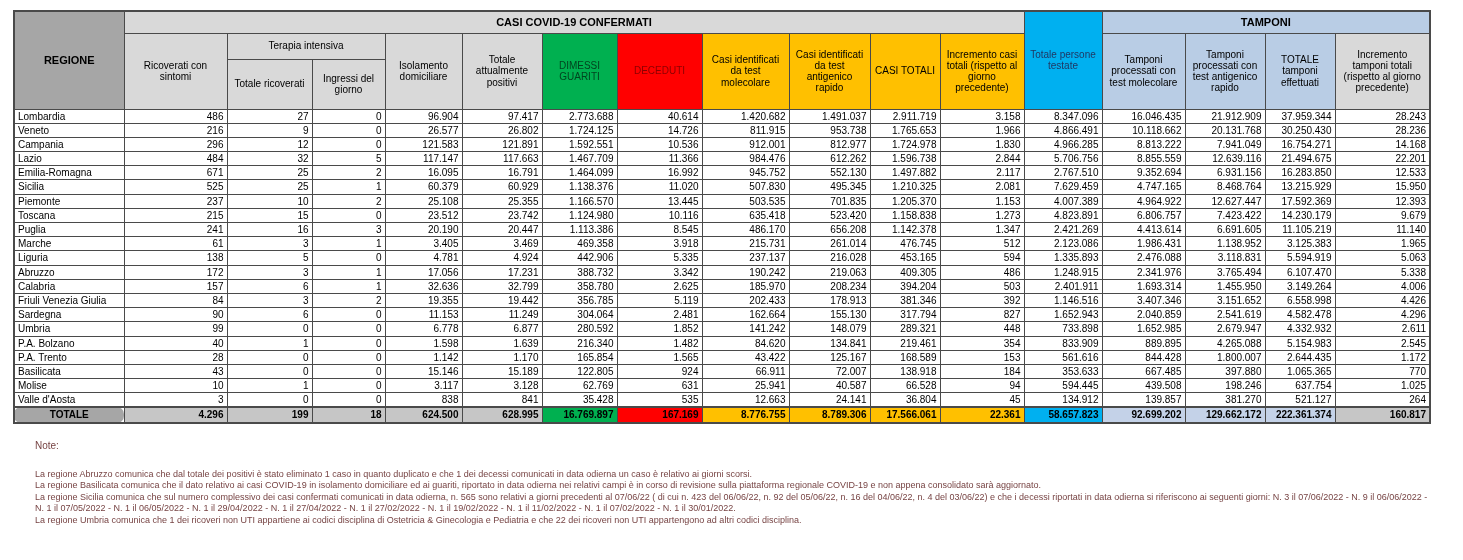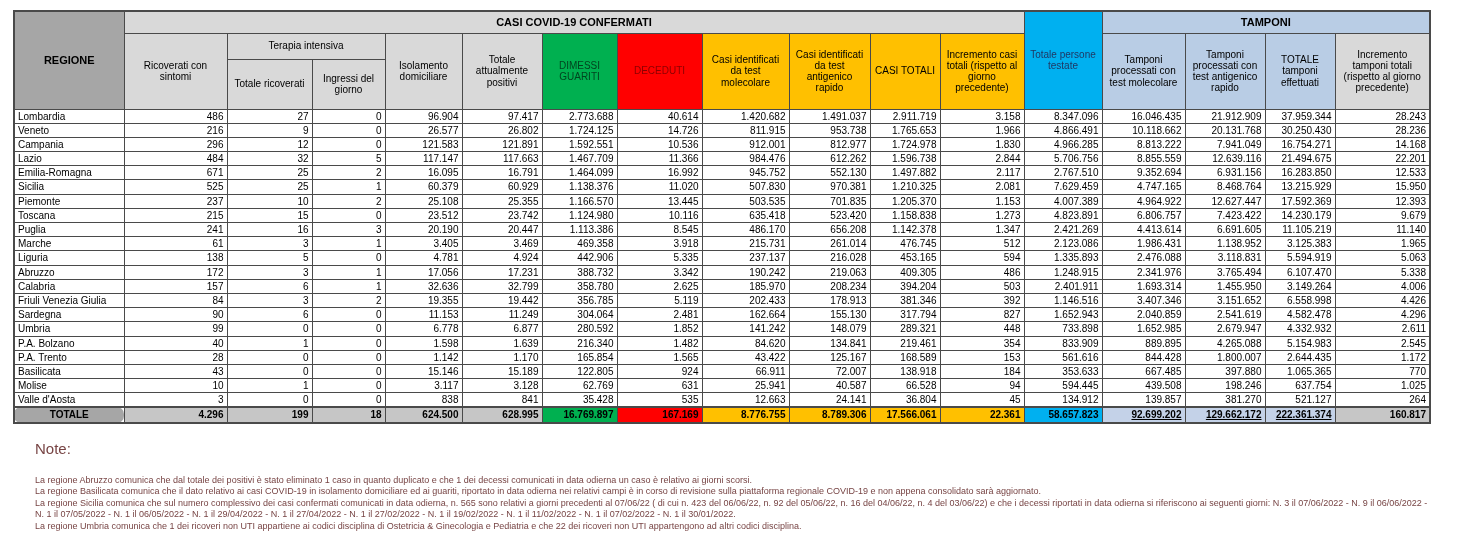--- a/index.html
+++ b/index.html
@@ -36,24 +36,24 @@
   tbody td{white-space:nowrap;}
   td.region{text-align:left;}
   td.num{text-align:right;}
   tr.total-row td{font-weight:bold;border-top:2px solid var(--border);}
   tr.total-row .c-label{background:var(--dark-gray);text-align:center;border-radius:7px;}
   tr.total-row .c-gray{background:var(--total-gray);}
   tr.total-row .c-green{background:var(--green);}
   tr.total-row .c-red{background:var(--red);}
   tr.total-row .c-yellow{background:var(--yellow);}
   tr.total-row .c-cyan{background:var(--cyan);}
-  tr.total-row .c-blue{background:#C4D2E8;text-decoration:underline;}
+  tr.total-row .c-blue{background:#C4D2E8;}
   tr.total-row .c-grayend{background:var(--total-gray);}
   .notes{margin:16px 0 0 35px;color:var(--notes);}
-  .notes-title{font-size:15px;margin-bottom:18px;}
+  .notes-title{font-size:10px;margin-bottom:18px;}
   .note-line{font-size:9px;line-height:1.28;width:1400px;}
 </style>
 </head>
 <body>
 
 <table>
   <colgroup>
     <col style="width:110px">
       <col style="width:103px">
       <col style="width:85px">
@@ -199,21 +199,21 @@
       <tr>
         <td class="region">Sicilia</td>
         <td class="num">525</td>
         <td class="num">25</td>
         <td class="num">1</td>
         <td class="num">60.379</td>
         <td class="num">60.929</td>
         <td class="num">1.138.376</td>
         <td class="num">11.020</td>
         <td class="num">507.830</td>
-        <td class="num">970.381</td>
+        <td class="num">495.345</td>
         <td class="num">1.210.325</td>
         <td class="num">2.081</td>
         <td class="num">7.629.459</td>
         <td class="num">4.747.165</td>
         <td class="num">8.468.764</td>
         <td class="num">13.215.929</td>
         <td class="num">15.950</td>
       </tr>
       <tr>
         <td class="region">Piemonte</td>

